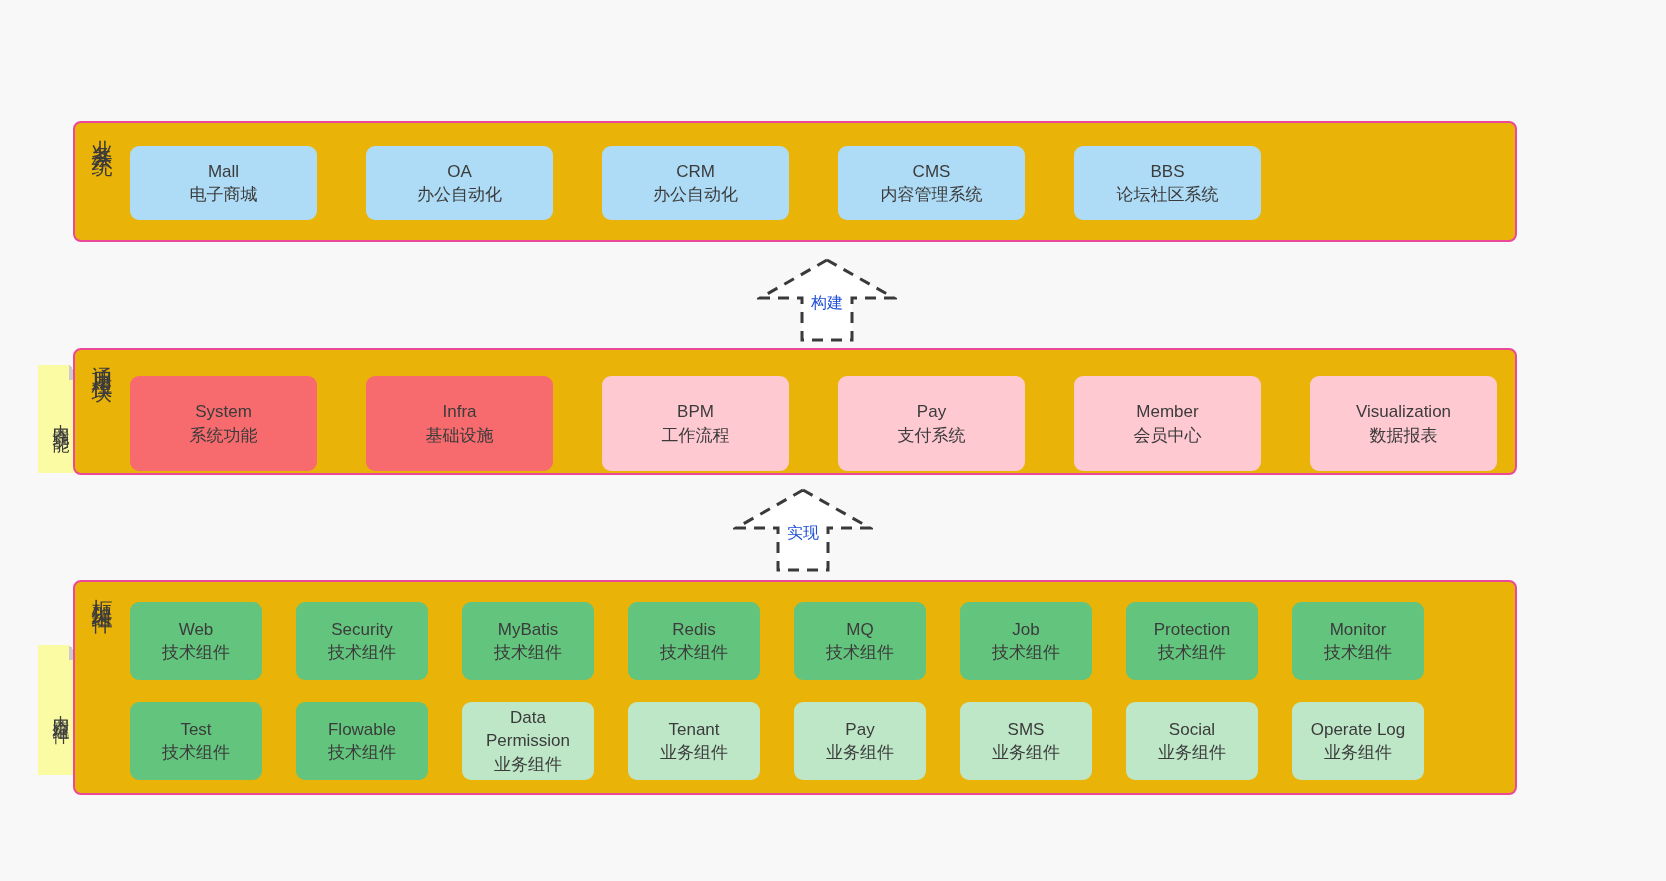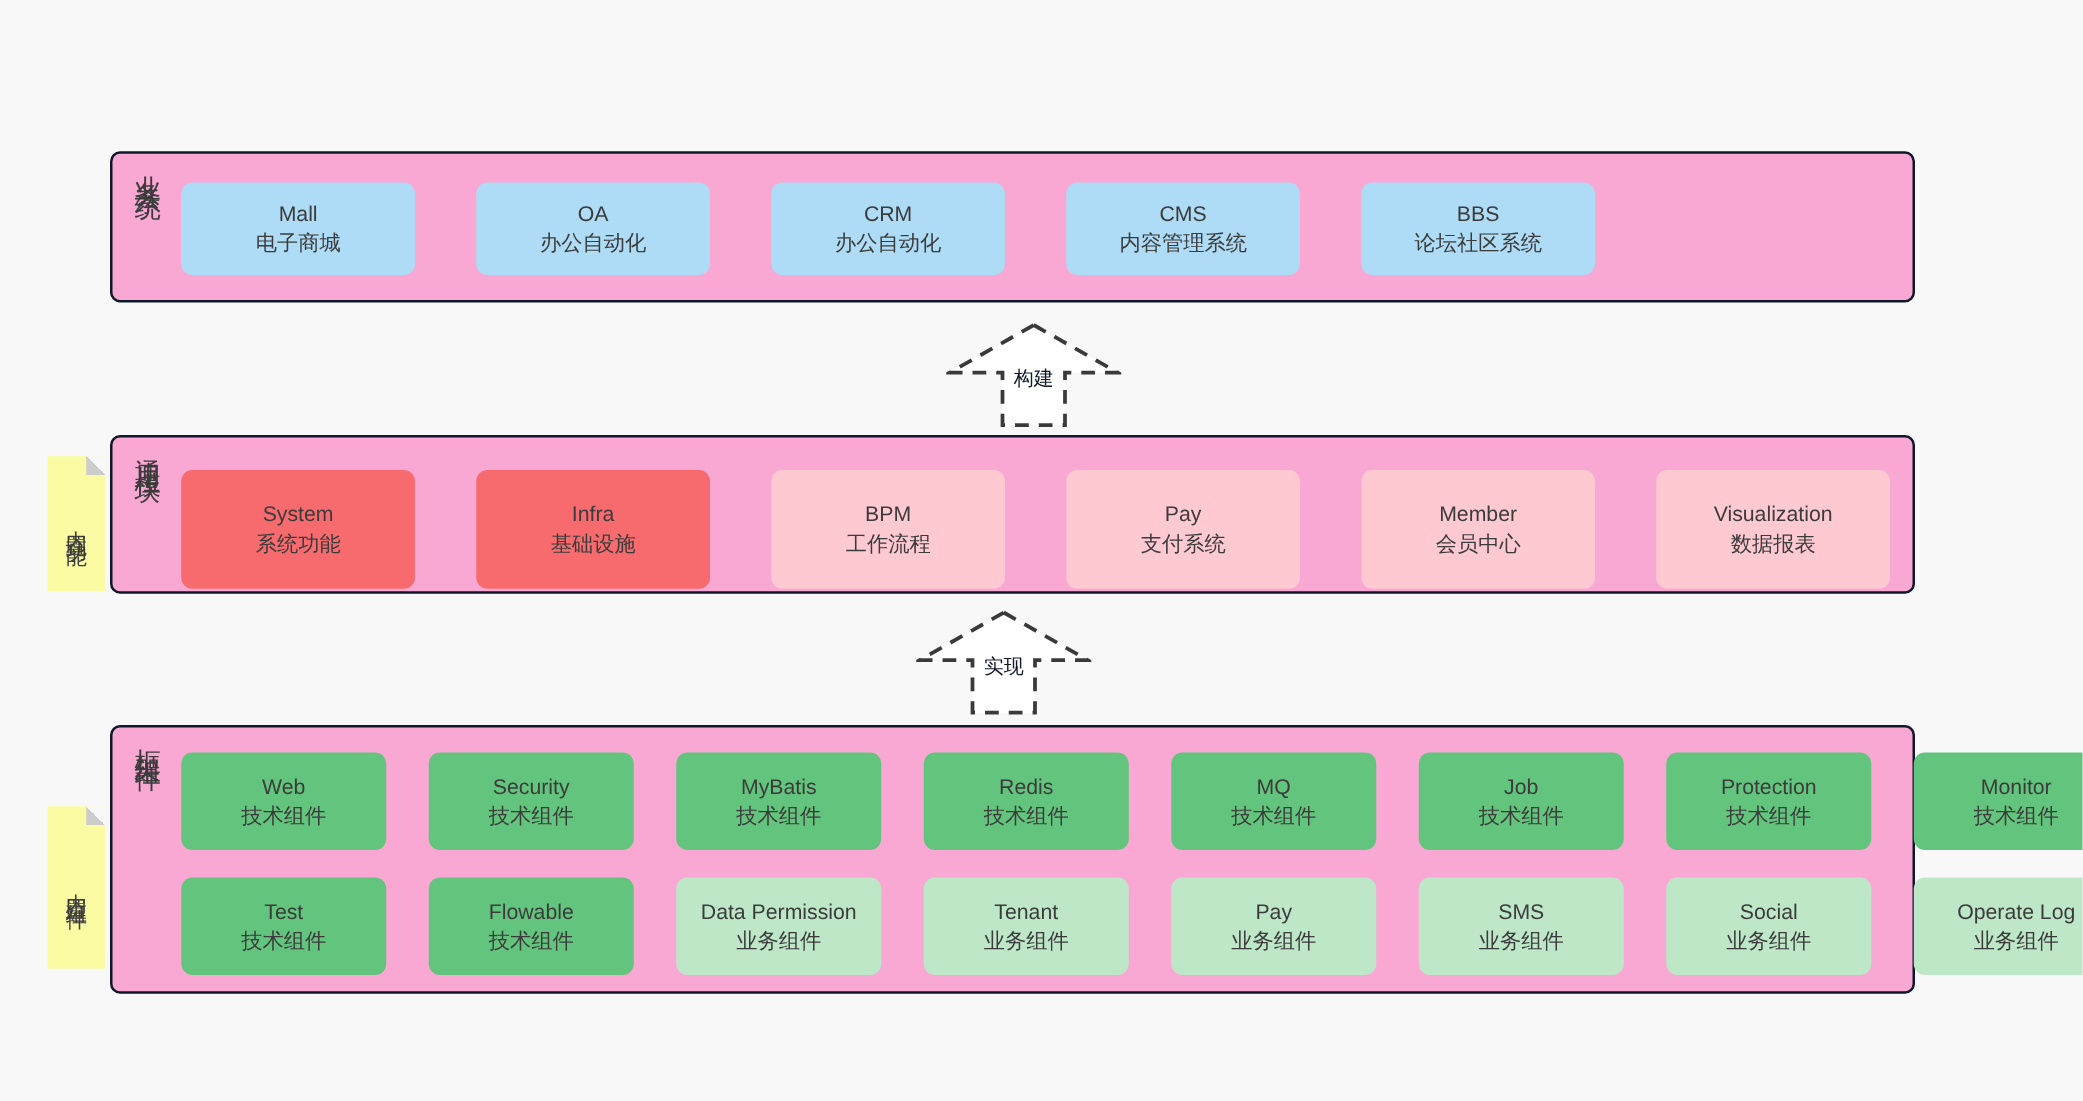--- a/index.html
+++ b/index.html
@@ -3,22 +3,22 @@
 <meta charset="utf-8">
 <style>
   html,body{margin:0;padding:0;}
   body{
     width:1666px;height:881px;position:relative;
     background:#f8f8f8;
     font-family:"Liberation Sans","DejaVu Sans",sans-serif;
     color:#3b3b3b;overflow:hidden;
   }
   .band{
-    position:absolute;left:88px;width:1444px;
-    background:#f9a8d4;border:2px solid #0f172a;border-radius:8px;
+    position:absolute;left:73px;width:1444px;
+    background:#eab308;border:2px solid #ec4899;border-radius:8px;
     box-sizing:border-box;
   }
   .band-business{top:121px;height:121px;}
   .band-modules{top:348px;height:127px;}
   .band-framework{top:580px;height:215px;}
   .side-label{
     position:absolute;left:13px;top:0;bottom:0;
     display:flex;align-items:center;
     writing-mode:vertical-rl;text-orientation:upright;
     font-size:21px;letter-spacing:5px;color:#3b3b3b;
@@ -27,21 +27,21 @@
     position:absolute;left:55px;display:flex;
   }
   .boxrow.six{gap:49px;}
   .boxrow.eight{gap:34px;}
   .node{
     border-radius:9px;display:flex;flex-direction:column;
     align-items:center;justify-content:center;text-align:center;
     font-size:17px;line-height:1.38;padding:4px 6px;box-sizing:border-box;
   }
   .six .node{width:187px;height:74px;}
-  .eight .node{width:164px;height:78px;}
+  .eight .node{width:132px;height:78px;}
   .node.blue{background:#aedbf5;}
   .node.red{background:#f76b6e;}
   .node.pink{background:#ffc9d2;}
   .node.green{background:#63c57d;}
   .node.lightgreen{background:#bee7c8;}
   .row-business{top:23px;}
   .row-modules{top:26px;}
   .row-modules .node{height:95px;}
   .row-fw1{top:20px;}
   .row-fw2{top:120px;}
@@ -54,21 +54,21 @@
   .tag1{top:365px;height:108px;}
   .tag2{top:645px;height:130px;}
   .fold{
     position:absolute;top:0;right:0;width:15px;height:15px;
     background:linear-gradient(225deg,#f8f8f8 0 50%,#cccccc 50% 100%);
   }
   .arrow{position:absolute;width:140px;height:86px;}
   .arrow svg{display:block;width:140px;height:86px;}
   .arrow .arrow-label{
     position:absolute;left:50%;top:36px;transform:translateX(-50%);
-    background:#ffffff;padding:0 3px;font-size:16px;color:#0f172a;
+    background:#ffffff;padding:0 3px;font-size:16px;color:#1d4ed8;
     white-space:nowrap;
   }
   .arrow1{left:757px;top:257px;}
   .arrow2{left:733px;top:487px;}
 </style>
 </head>
 <body>
 
 <div class="band band-business">
   <div class="side-label">业务系统</div>

